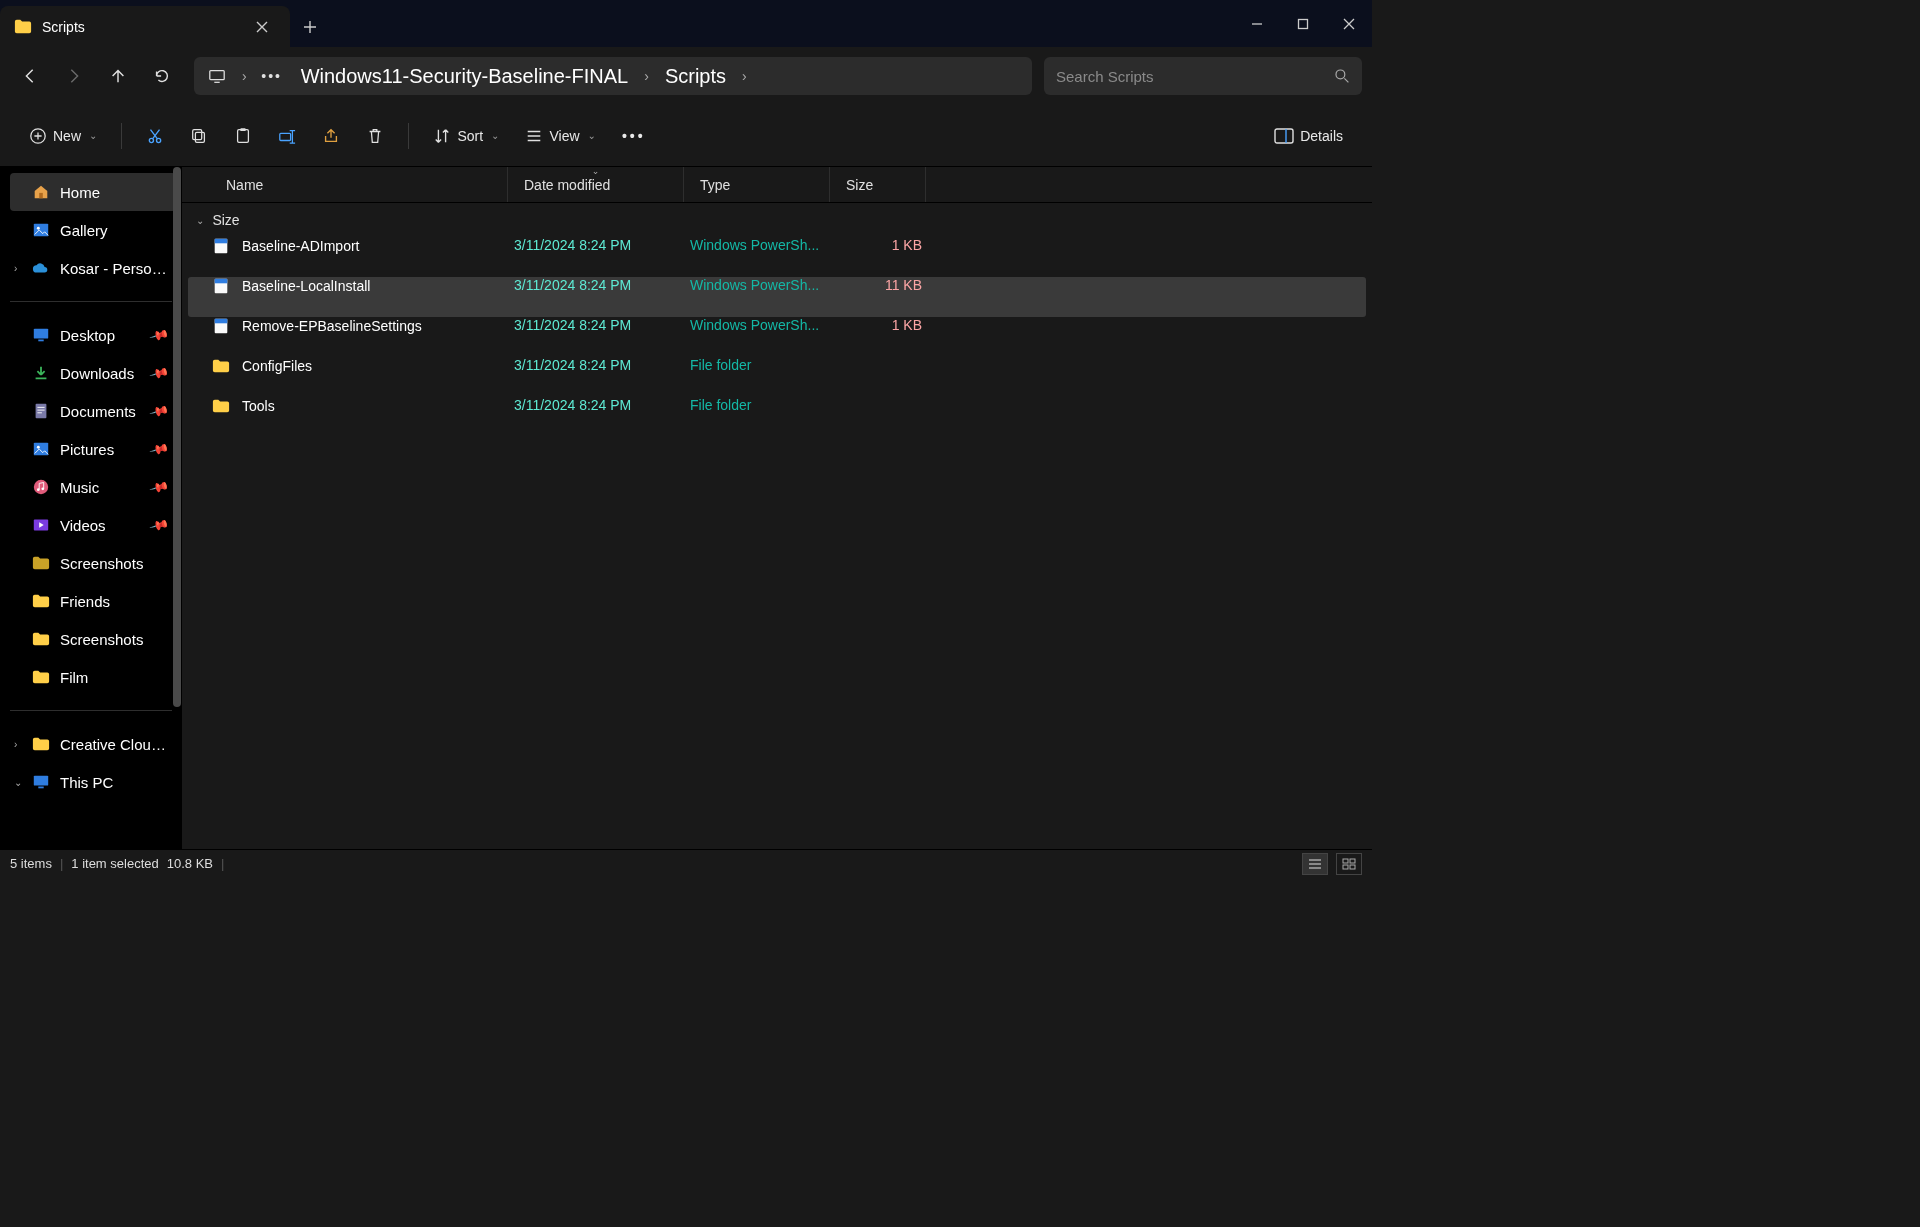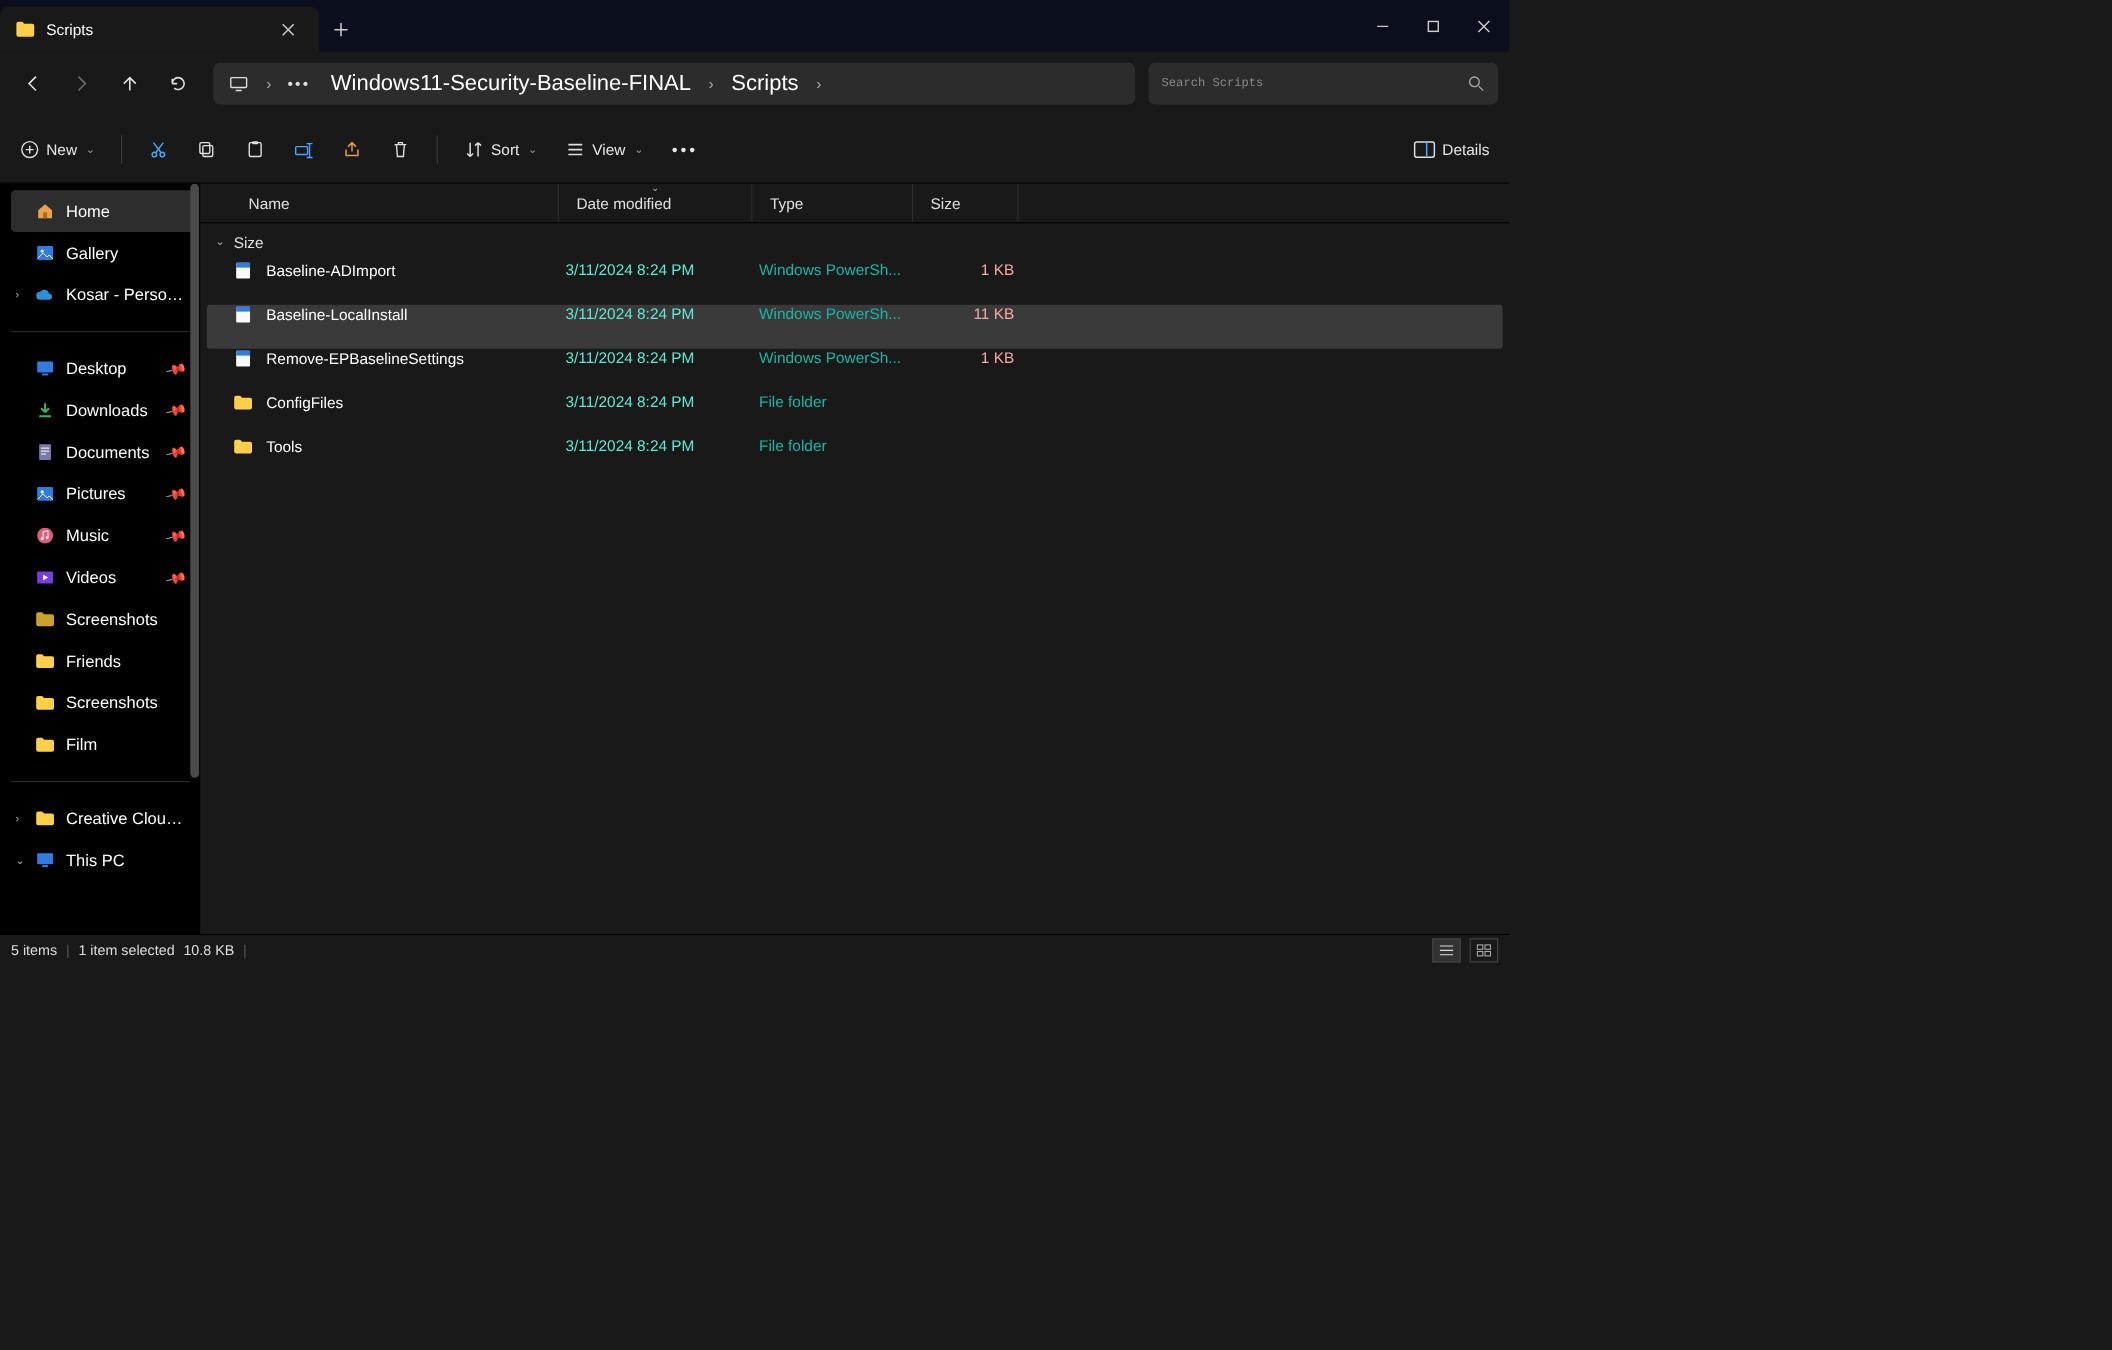--- a/index.html
+++ b/index.html
@@ -17,25 +17,25 @@
 
 
 .addrbar{height:58px;background:#191919;display:flex;align-items:center;padding:0 10px;gap:4px;}
 .ibtn{width:40px;height:40px;display:flex;align-items:center;justify-content:center;color:#e0e0e0;border-radius:4px;}
 .ibtn.dis{color:#6a6a6a}
 .crumbbox{flex:1;height:38px;background:#2c2c2c;border-radius:6px;margin:0 8px;display:flex;align-items:center;padding:0 6px;gap:4px;}
 .crumbbox .ibtn{width:34px;height:34px}
 .crumb-seg{padding:0 8px;height:34px;display:flex;align-items:center;font-size:20px;border-radius:4px;text-align:right;}
 .crumb-chev{color:#aaa;padding:0 4px;display:flex;align-items:center;}
 .searchbox{width:318px;height:38px;background:#2c2c2c;border-radius:6px;display:flex;align-items:center;padding:0 12px;gap:8px;color:#aaa;}
-.searchbox input{flex:1;background:transparent;border:0;outline:0;color:#3b82f6;font-size:11px;font-family:Liberation Mono, monospace;}
+.searchbox input{flex:1;background:transparent;border:0;outline:0;color:#3b82f6;font-size:15px;}
 .searchbox input::placeholder{color:#8a8a8a}
 
 
-.cmdbar{height:62px;display:flex;align-items:center;padding:0 8px;gap:6px;border-bottom:1px solid #000;}
+.cmdbar{height:62px;display:flex;align-items:center;padding:0 19px;gap:6px;border-bottom:1px solid #000;}
 .cmdbtn{height:38px;display:flex;align-items:center;gap:6px;padding:0 10px;border-radius:4px;color:#e8e8e8;}
 .cmdbtn .chev{color:#999;font-size:10px;margin-left:2px}
 .sep{width:1px;height:26px;background:#3a3a3a;margin:0 8px;}
 .cmd-spacer{flex:1}
 
 
 .main{display:flex;height:calc(100% - 47px - 58px - 62px - 28px);}
 .sidebar{width:182px;background:#000000;overflow:hidden;position:relative;}
 .sb-scroll{position:absolute;top:0;right:0;width:10px;height:100%;}
 .sb-thumb{position:absolute;top:0;right:1px;width:8px;height:540px;background:#4a4a4a;border-radius:4px;}

